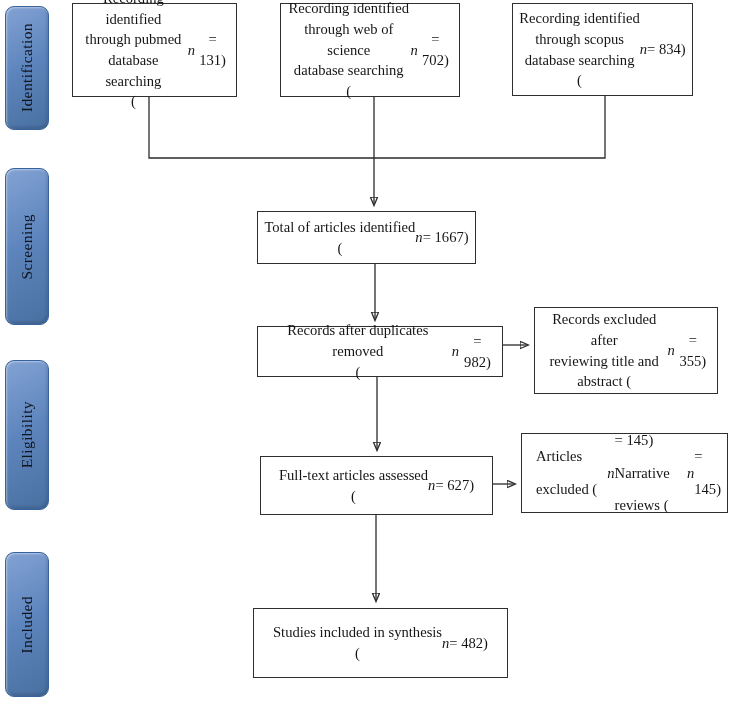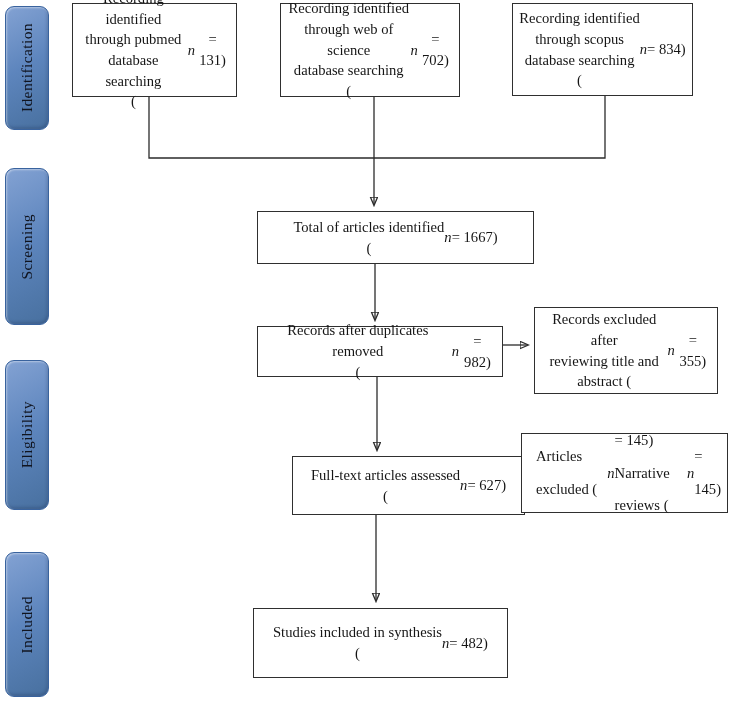--- a/index.html
+++ b/index.html
@@ -114,31 +114,31 @@
   <div class="node" style="left:280px; top:3px; width:180px; height:94px;">Recording identified
 through web of science
 database searching
 (<i>n</i> = 702)</div>
 
   <div class="node" style="left:512px; top:3px; width:181px; height:93px;">Recording identified
 through scopus
 database searching
 (<i>n</i> = 834)</div>
 
-  <div class="node" style="left:257px; top:211px; width:277px; height:53px;">Total of articles identified
+  <div class="node" style="left:257px; top:211px; width:219px; height:53px;">Total of articles identified
 (<i>n</i> = 1667)</div>
 
   <div class="node" style="left:257px; top:326px; width:246px; height:51px;">Records after duplicates removed
 (<i>n</i> = 982)</div>
 
   <div class="node" style="left:534px; top:307px; width:184px; height:87px;">Records excluded after
 reviewing title and
 abstract (<i>n</i> = 355)</div>
 
-  <div class="node" style="left:260px; top:456px; width:233px; height:59px;margin-left:32px;">Full-text articles assessed
+  <div class="node" style="left:260px; top:456px; width:233px; height:59px;">Full-text articles assessed
 (<i>n</i> = 627)</div>
 
   <div class="node left-align" style="left:521px; top:433px; width:207px; height:80px;">Articles excluded (<i>n</i> = 145)
 Narrative reviews (<i>n</i> = 145)</div>
 
   <div class="node" style="left:253px; top:608px; width:255px; height:70px;justify-content:center;">Studies included in synthesis
 (<i>n</i> = 482)</div>
 
 </div>
 

